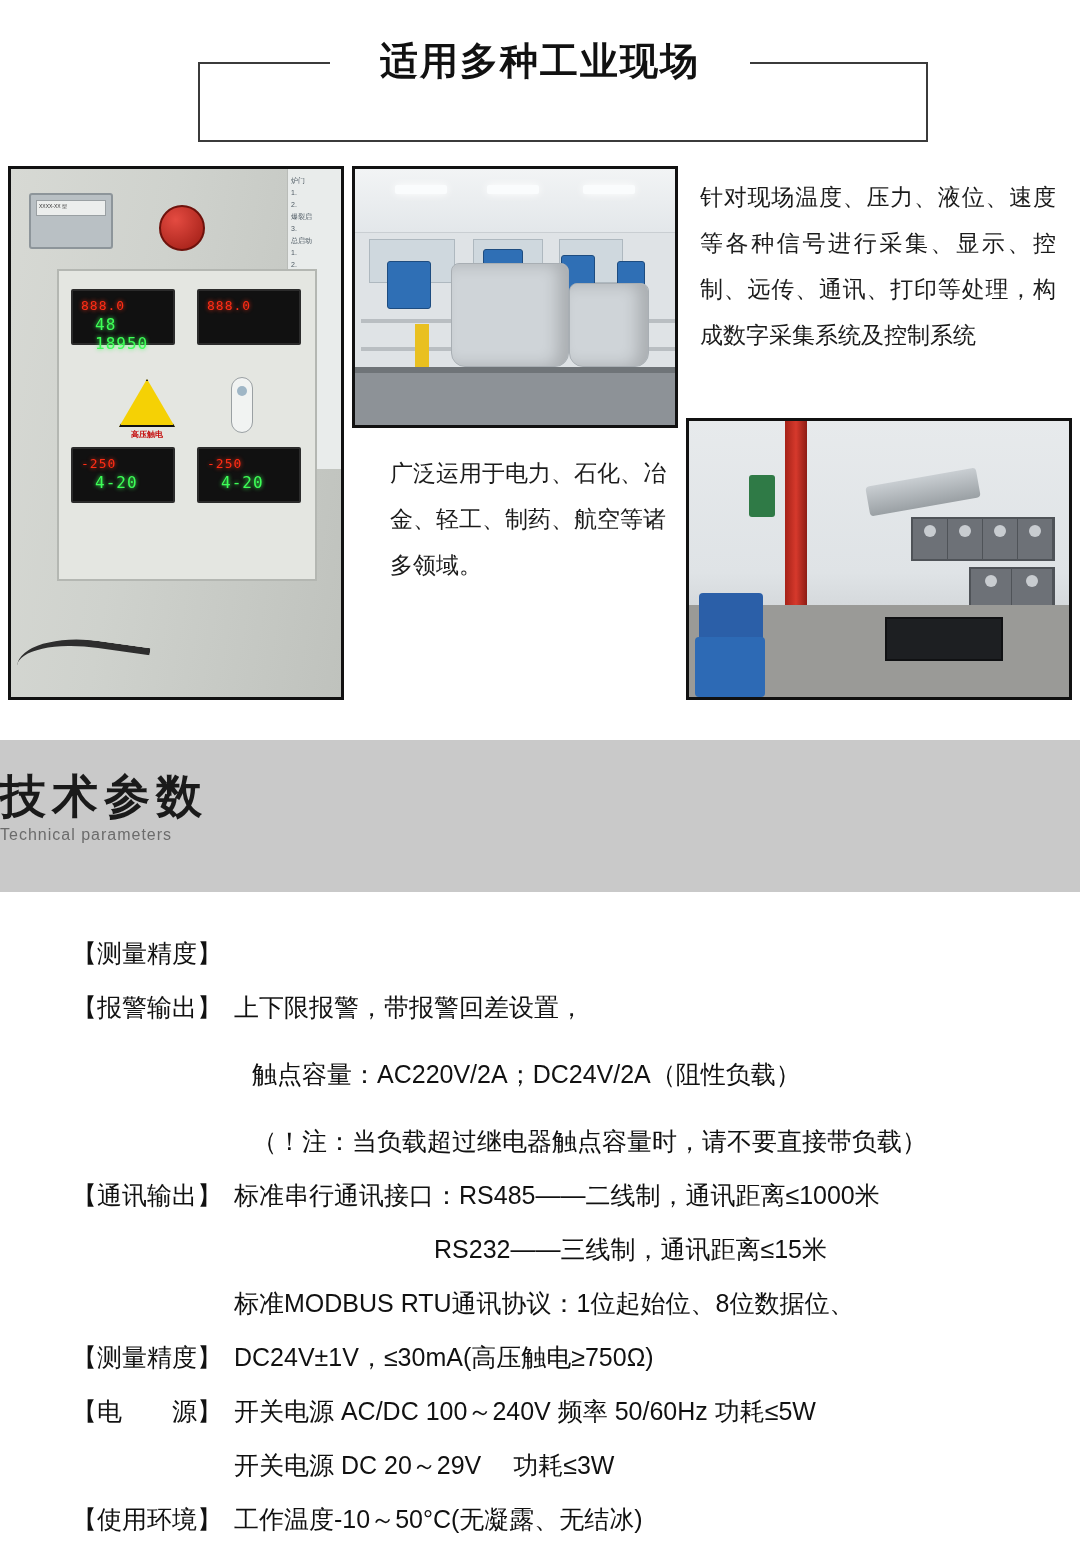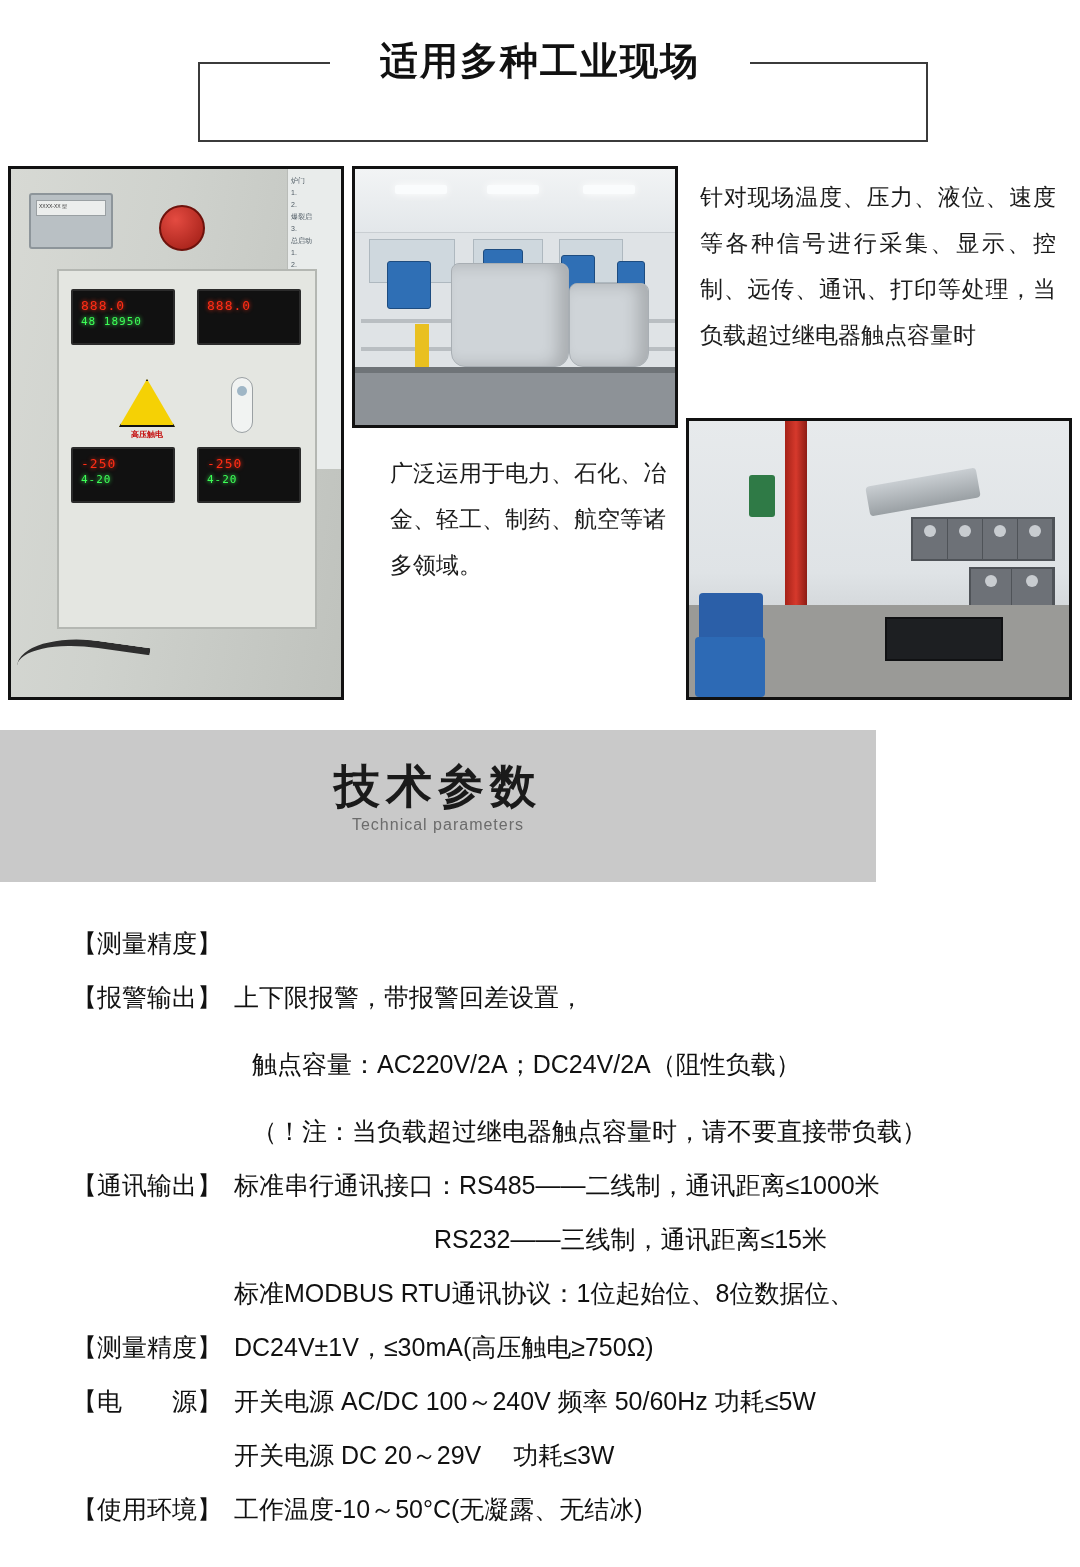--- a/index.html
+++ b/index.html
@@ -70,31 +70,31 @@
   }
 
   
   .photo-panel { left: 8px; top: 16px; width: 336px; height: 534px; background: #c9cbc7; }
   .pp-wall { position:absolute; inset:0; background: linear-gradient(100deg,#d7d9d4 0%, #cfd2cd 40%, #bfc2bd 100%); }
   .pp-rightwall { position:absolute; right:0; top:0; width:54px; height:300px; background:#e9eceb; border-left:1px solid #b9bcb8; }
   .pp-rightwall .txt { font-size:7px; color:#4e5a63; padding:6px 3px; line-height:12px; }
   .pp-box { position:absolute; left:18px; top:24px; width:84px; height:56px; background:#b9c0c4; border:2px solid #8d959a; border-radius:3px; }
   .pp-box .lbl { margin:5px; height:16px; background:#eceeed; border:1px solid #9aa0a3; font-size:5px; color:#333; padding:2px; }
   .pp-bell { position:absolute; left:148px; top:36px; width:46px; height:46px; border-radius:50%; background:radial-gradient(circle at 35% 30%, #e44b41, #9c1b13); border:2px solid #6e120c; }
-  .pp-cab { position:absolute; left:46px; top:100px; width:260px; height:360px; background:#e4e6e1; border:2px solid #b4b7b2; }
+  .pp-cab { position:absolute; left:46px; top:100px; width:260px; height:312px; background:#e4e6e1; border:2px solid #b4b7b2; }
   .pp-meter { position:absolute; background:#111; border:2px solid #2b2b2b; border-radius:2px; }
   .pp-m1 { left:12px; top:18px; width:104px; height:56px; }
   .pp-m2 { left:138px; top:18px; width:104px; height:56px; }
   .pp-m3 { left:12px; top:176px; width:104px; height:56px; }
   .pp-m4 { left:138px; top:176px; width:104px; height:56px; }
   .seg { font-family:"DejaVu Sans Mono", monospace; font-size:13px; letter-spacing:1px; }
   .seg-red { color:#ff2d15; text-shadow:0 0 4px #ff2d15; }
   .seg-green { color:#3dff57; text-shadow:0 0 4px #3dff57; }
   .pp-meter .row1 { margin:7px 6px 0 8px; }
-  .pp-meter .row2 { margin:2px 6px 0 8px; font-size:11px; }
+  .pp-meter .row2 { margin:2px 6px 0 22px; font-size:16px; }
   .pp-warn { position:absolute; left:60px; top:108px; width:56px; height:48px; background:#f5d105; border:2px solid #111; clip-path: polygon(50% 0, 100% 100%, 0 100%); }
   .pp-warn-txt { position:absolute; left:52px; top:158px; width:72px; text-align:center; font-size:8px; color:#c40b0b; font-weight:bold; }
   .pp-sw { position:absolute; left:172px; top:106px; width:22px; height:56px; background:#f1f3f2; border:1px solid #9aa0a3; border-radius:11px; }
   .pp-sw i { display:block; margin:8px auto; width:10px; height:10px; border-radius:50%; background:#9fb6c6; }
   .pp-cable { position:absolute; left:60px; top:516px; width:250px; height:30px; border-bottom:8px solid #2a2a2a; border-radius:0 0 60% 60%; }
   .pp-cable2 { position:absolute; left:6px; top:470px; width:130px; height:60px; border-top:7px solid #2e2e2e; border-radius:60% 0 0 0; transform:rotate(8deg); }
 
   
   .photo-reactor { left: 352px; top: 16px; width: 326px; height: 262px; background:#dfe3e6; }
   .rc-ceil { position:absolute; left:0; top:0; width:100%; height:64px; background:linear-gradient(#f2f4f5,#e3e7ea); border-bottom:1px solid #c9ced2; }
@@ -141,25 +141,25 @@
     top: 300px;
     width: 290px;
     font-size: 23px;
     line-height: 46px;
     color: #1b1b1b;
   }
 
   
   .banner {
     position: relative;
-    width: 876px;
+    width: 1080px;
     height: 152px;
     background: #c9c9c9;
-    margin-top: 10px;
-    text-align: center;
+    margin-top: 20px;
+    text-align: left;
   }
   .banner-cn {
     font-size: 46px;
     font-weight: bold;
     letter-spacing: 6px;
     color: #1a1a1a;
     padding-top: 28px;
     line-height: 56px;
   }
   .banner-en {
@@ -286,21 +286,21 @@
       <div class="pi-cabcell" style="width:50%">
           <i></i>
         </div>
     </div>
     <div class="pi-floor"></div>
     <div class="pi-bench"></div>
     <div class="pi-blue"></div>
     <div class="pi-drum"></div>
   </div>
 
-  <div class="txt-right">针对现场温度、压力、液位、速度等各种信号进行采集、显示、控制、远传、通讯、打印等处理，当负载超过继电器触点容量时</div>
+  <div class="txt-right">针对现场温度、压力、液位、速度等各种信号进行采集、显示、控制、远传、通讯、打印等处理，构成数字采集系统及控制系统</div>
   <div class="txt-mid">广泛运用于电力、石化、冶金、轻工、制药、航空等诸多领域。</div>
 </div>
 
 <div class="banner">
   <div class="banner-cn">技术参数</div>
   <div class="banner-en">Technical parameters</div>
 </div>
 
 <div class="specs">
 

